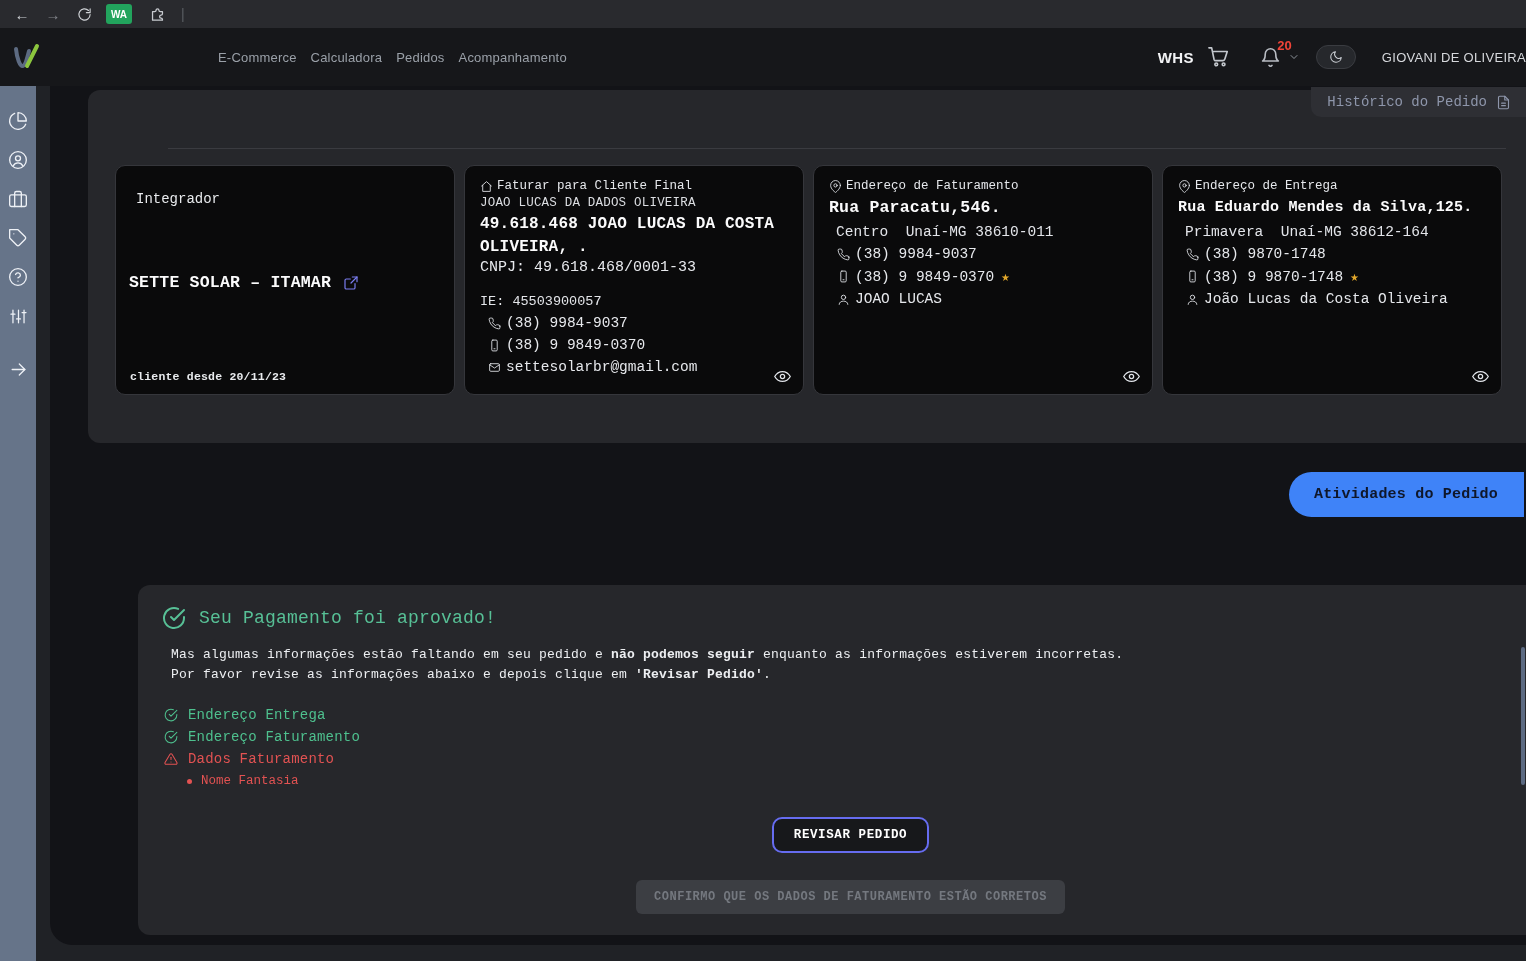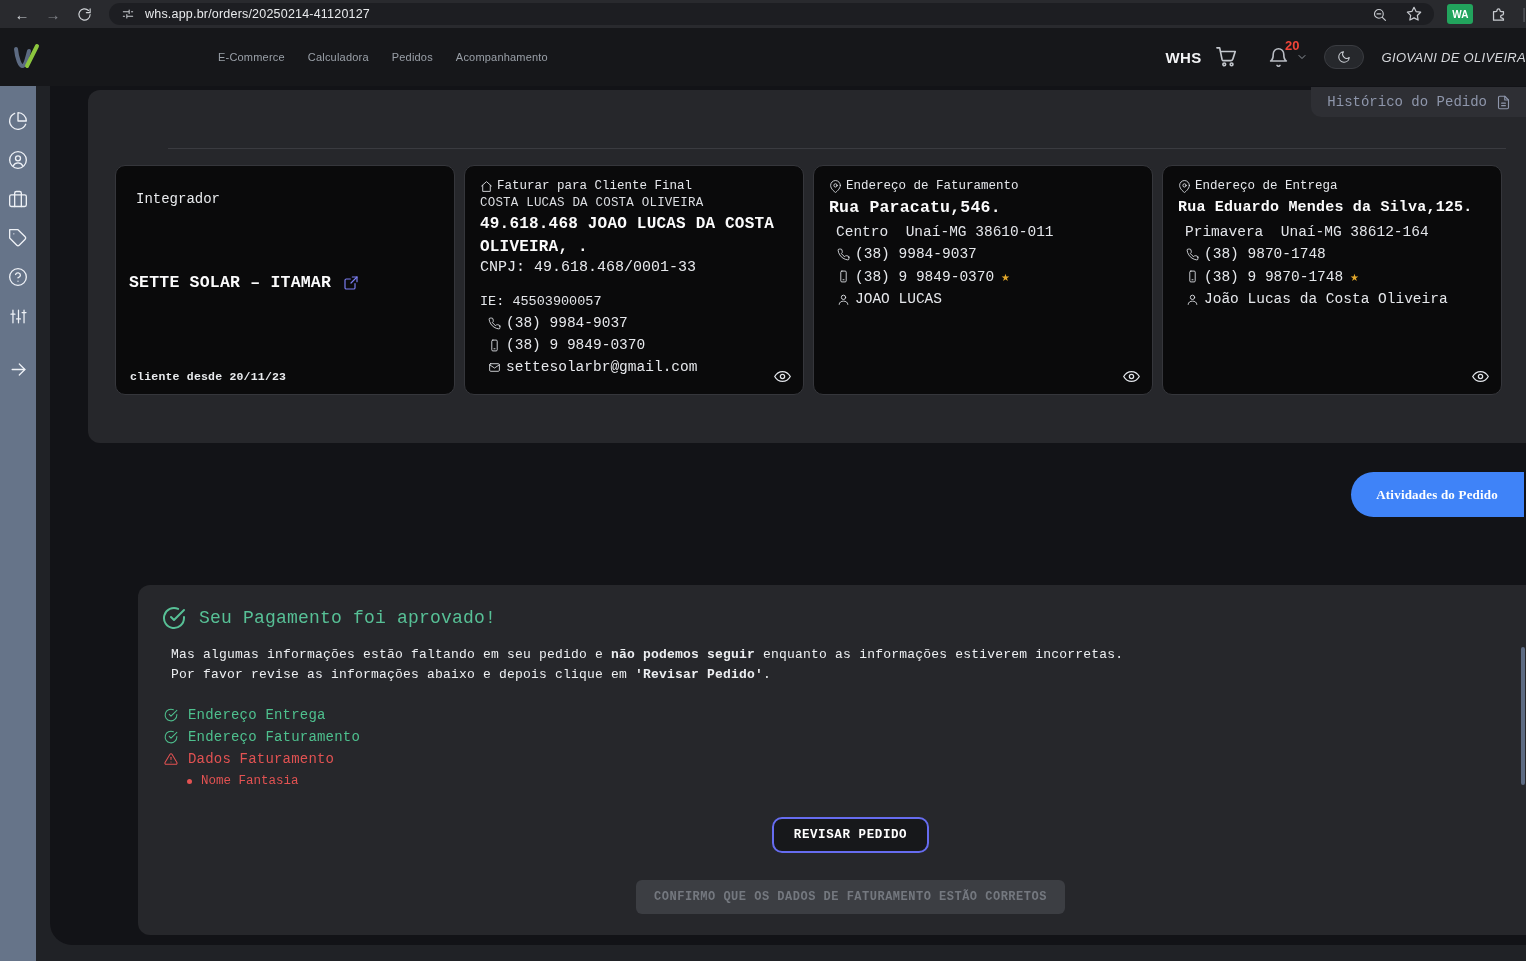--- a/index.html
+++ b/index.html
@@ -20,31 +20,31 @@
   .urlbar .spacer { flex:1; }
   .wa-badge { width:26px; height:20px; margin-left:13px; background:#22a45d; border-radius:3px;
     color:#fff; font-size:10px; font-weight:bold; display:flex; align-items:center; justify-content:center; }
   .ext-puzzle { margin-left:17px; color:#c8cbd0; }
   .chrome-div { margin:0 0 0 15px; color:#5b5e63; font-size:14px; }
 
   
   .appnav { position:absolute; left:0; top:28px; width:1526px; height:58px; background:#16171a;
     display:flex; align-items:center; color:#9aa0a8; }
   .logo { margin-left:12px; }
-  .menu { display:flex; gap:23px; margin-left:168px; font-size:11px; letter-spacing:.2px; }
+  .menu { display:flex; gap:14px; margin-left:168px; font-size:13px; letter-spacing:.2px; }
   .menu .mi { padding:4px 0; cursor:pointer; }
   .nav-right { margin-left:auto; display:flex; align-items:center; }
   .whs { color:#f2f3f5; font-weight:bold; font-size:15px; letter-spacing:.4px; }
   .cart { margin-left:14px; color:#c3c7cd; }
   .bellwrap { position:relative; margin-left:30px; color:#b9bdc4; }
   .bell-badge { position:absolute; top:-9px; right:-11px; color:#f04438; font-size:13px; font-weight:bold; }
   .chev { margin-left:7px; color:#9aa0a8; }
   .moonpill { margin-left:16px; width:40px; height:24px; border-radius:12px; background:#26282c;
     border:1px solid #3a3c41; display:flex; align-items:center; justify-content:center; color:#cfd3d9; }
-  .username { margin-left:18px; color:#d6d8dc; font-size:13px; letter-spacing:.3px; white-space:nowrap;font-style:italic; }
+  .username { margin-left:26px; color:#d6d8dc; font-size:13px; letter-spacing:.3px; white-space:nowrap; }
 
   
   .sidebar { position:absolute; left:0; top:86px; width:36px; height:875px; background:#667489;
     display:flex; flex-direction:column; align-items:center; padding-top:24px; color:#eef1f6; }
   .sidebar .sbi { width:22px; height:22px; margin-bottom:17px; display:flex; align-items:center; justify-content:center; cursor:pointer; }
   .sidebar .sbi.last { margin-top:14px; }
 
   
   .container { position:absolute; left:50px; top:86px; width:1476px; height:859px; background:#121317;
     border-radius:0 0 0 22px;font-family:Liberation Mono, monospace; }
@@ -66,22 +66,22 @@
   .card .indent { margin-left:7px; margin-top:5px; font-size:14.5px; color:#e3e5ea; }
   .eye { position:absolute; right:12px; bottom:9px; color:#dfe2e7; cursor:pointer; }
   .star { color:#e3a82b; font-size:14px; margin-left:2px; }
   .int-label { font-size:14px; margin-top:12px; margin-left:5px; }
   .int-name { margin-top:66px; margin-left:-2px; display:flex; align-items:center; gap:12px;
     font-size:16.5px; font-weight:bold; color:#fbfbfc; letter-spacing:.2px; }
   .ext-icon { color:#7a7df0; }
   .int-footer { position:absolute; left:14px; bottom:11px; font-size:11.5px; font-weight:bold; letter-spacing:.2px; }
 
   
-  .activities { position:absolute; right:2px; top:472px; height:45px; background:#3f83f8; color:#ffffff;
-    border:none; border-radius:23px 0 0 23px; font-family:Liberation Serif, serif; font-size:13px; font-weight:bold;
+  .activities { position:absolute; right:2px; top:472px; height:45px; background:#3f83f8; color:#0f172a;
+    border:none; border-radius:23px 0 0 23px; font-family:Liberation Mono, monospace; font-size:15px; font-weight:bold;
     padding:0 26px 0 25px; letter-spacing:.2px; cursor:pointer; }
 
   
   .panel2 { position:absolute; left:88px; top:499px; width:1425px; height:350px; background:#26272b;
     border-radius:12px; padding:21px 24px; }
   .pay-title { display:flex; align-items:center; gap:13px; color:#57c096; font-size:18px; letter-spacing:.2px; }
   .pay-msg { margin:15px 0 0 9px; font-size:13px; line-height:20px; color:#edeff2; letter-spacing:.2px; }
   .checklist { margin:19px 0 0 2px; }
   .chk-row { display:flex; align-items:center; gap:10px; font-size:14px; line-height:22px; letter-spacing:.2px; }
   .chk-row.ok { color:#4ec08e; }
@@ -216,33 +216,20 @@
 </svg>
 
 <div class="chrome">
   <span class="navbtn">←</span>
   <span class="navbtn dim">→</span>
   <span class="navbtn">
       <svg class="ic" width="15" height="15">
         <use href="#i-reload"></use>
       </svg>
     </span>
-  <div class="urlbar">
-    <svg class="ic" width="14" height="14">
-        <use href="#i-tune"></use>
-      </svg>
-    <span class="urltext">whs.app.br/orders/20250214-41120127</span>
-    <span class="spacer"></span>
-    <svg class="ic" width="15" height="15">
-        <use href="#i-mag"></use>
-      </svg>
-    <svg class="ic" width="16" height="16" style="margin-left:19px">
-        <use href="#i-bstar"></use>
-      </svg>
-  </div>
   <span class="wa-badge">WA</span>
   <svg class="ic ext-puzzle" width="17" height="17">
       <use href="#i-puzzle"></use>
     </svg>
   <span class="chrome-div">|</span>
 </div>
 
 <div class="appnav">
   <svg class="ic logo" width="38" height="30" viewBox="0 0 38 30">
     <path d="M4 7c1 10 4 17 6.5 17S15 17 17 9" stroke="#5d6b82" stroke-width="4" fill="none" stroke-linecap="round"></path>
@@ -339,21 +326,21 @@
         <div class="int-footer">cliente desde 20/11/23</div>
       </div>
 
       <div class="card">
         <div class="hdr">
           <svg class="ic" width="13" height="13" style="stroke-width:1.6">
               <use href="#i-home"></use>
             </svg>
           <span>Faturar para Cliente Final</span>
         </div>
-        <div class="sub">COSTA LUCAS DA COSTA OLIVEIRA</div>
+        <div class="sub">JOAO LUCAS DA DADOS OLIVEIRA</div>
         <div class="big">49.618.468 JOAO LUCAS DA COSTA OLIVEIRA, .</div>
         <div class="line" style="margin-top:0">CNPJ: 49.618.468/0001-33</div>
         <div class="line2">IE: 45503900057</div>
         <div class="row">
           <svg class="ic" width="13" height="13" style="stroke-width:1.6">
               <use href="#i-phone"></use>
             </svg>
           <span>(38) 9984-9037</span>
         </div>
         <div class="row">

